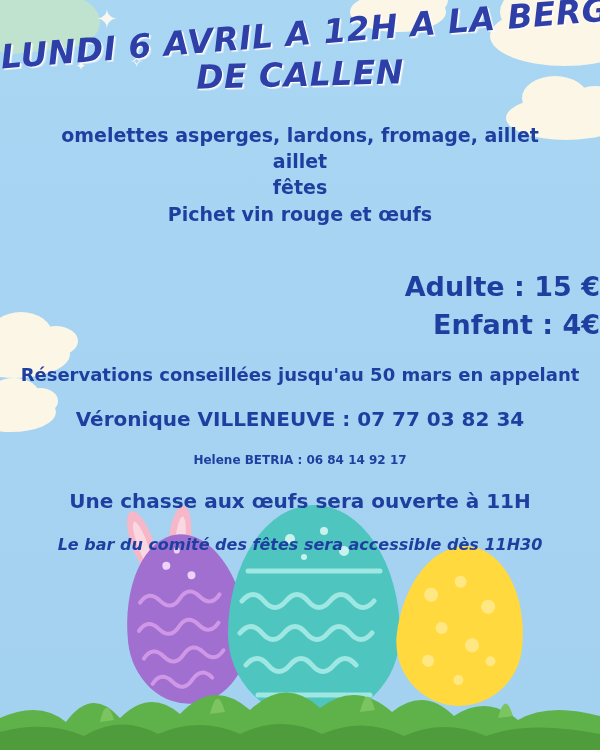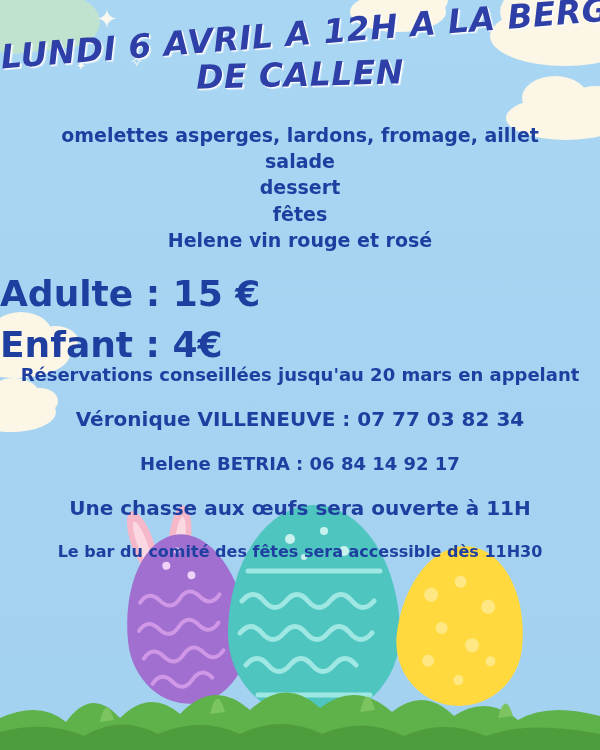--- a/index.html
+++ b/index.html
@@ -113,45 +113,45 @@
     z-index: 4;
   }
   .menu div { white-space: nowrap; }
 
   
   .prices {
     position: absolute;
     top: 268px;
     left: 0;
     width: 600px;
-    text-align: left;
+    text-align: right;
     color: #1f3fa0;
     font-weight: bold;
-    font-size: 36px;
+    font-size: 27px;
     line-height: 1.42;
     z-index: 4;
   }
 
   
   .infos {
     position: absolute;
     top: 364px;
     left: 0;
     width: 600px;
     text-align: center;
     color: #1f3fa0;
     font-weight: bold;
     z-index: 4;
   }
   .info-line { margin-bottom: 22px; white-space: nowrap; }
   .i1 { font-size: 18px; }
   .i2 { font-size: 20px; }
-  .i3 { font-size: 18px; }
+  .i3 { font-size: 12px; }
   .i4 { font-size: 20px; }
-  .i5 { font-size: 16px; margin-bottom: 0; }
+  .i5 { font-size: 16px; margin-bottom: 0; font-style: italic; }
 
   
   .scene {
     position: absolute;
     left: 0;
     bottom: 0;
     width: 600px;
     height: 230px;
     z-index: 3;
   }
@@ -202,33 +202,32 @@
   <div class="sparkle sp2">✧</div>
   <div class="sparkle sp3">✦</div>
 
   <div class="title-block">
     <div class="title-line title-line-1">LUNDI 6 AVRIL A 12H A LA BERGERIE</div>
     <div class="title-line title-line-2">DE CALLEN</div>
   </div>
 
   <div class="menu">
     <div>omelettes asperges, lardons, fromage, aillet</div>
-    <div>salade</div>
-    <div>dessert</div>
+    <div>aillet</div>
     <div>fêtes</div>
-    <div>Helene vin rouge et rosé</div>
+    <div>Pichet vin rouge et œufs</div>
   </div>
 
   <div class="prices">
     <div>Adulte : 15 €</div>
     <div>Enfant : 4€</div>
   </div>
 
   <div class="infos">
-    <div class="info-line i1">Réservations conseillées jusqu'au 20 mars en appelant</div>
+    <div class="info-line i1">Réservations conseillées jusqu'au 50 mars en appelant</div>
     <div class="info-line i2">Véronique VILLENEUVE : 07 77 03 82 34</div>
     <div class="info-line i3">Helene BETRIA : 06 84 14 92 17</div>
     <div class="info-line i4">Une chasse aux œufs sera ouverte à 11H</div>
     <div class="info-line i5">Le bar du comité des fêtes sera accessible dès 11H30</div>
   </div>
 
   <div class="scene">
 
     <svg class="ears" viewBox="0 0 90 70">
       <g>

